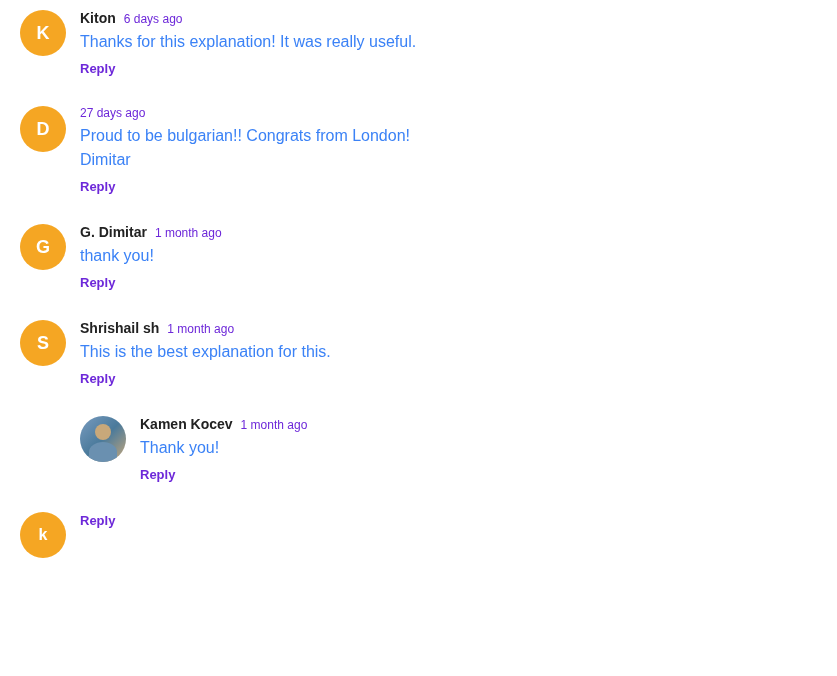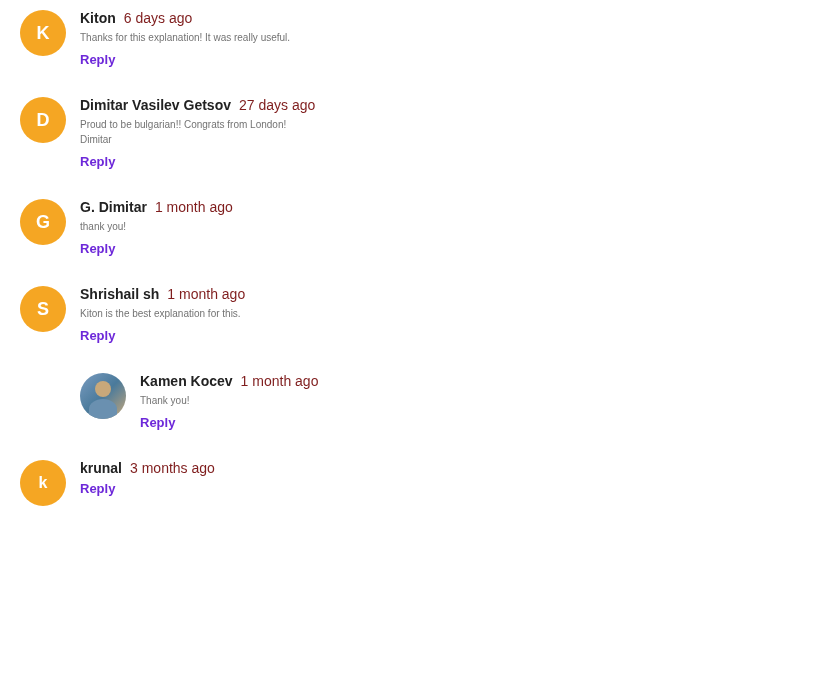--- a/index.html
+++ b/index.html
@@ -80,26 +80,26 @@
       gap: 8px;
       margin-bottom: 4px;
     }
     .comment-author {
       font-weight: bold;
       font-size: 14px;
       color: #222;
       text-align: center;
     }
     .comment-time {
-      font-size: 14px;
-      color: #7f1d1d;
+      font-size: 12px;
+      color: #6d28d9;
     }
     .comment-text {
-      font-size: 10px;
-      color: #737373;
+      font-size: 16px;
+      color: #3b82f6;
       line-height: 1.5;
       margin-bottom: 6px;
     }
     .reply-btn {
       color: #6d28d9;
       font-weight: bold;
       font-size: 13px;
       cursor: pointer;
       background: none;
       border: none;
@@ -123,21 +123,20 @@
       </div>
       <div class="comment-text">Thanks for this explanation! It was really useful.</div>
       <button class="reply-btn">Reply</button>
     </div>
   </div>
 
   <div class="comment">
     <div class="avatar">D</div>
     <div class="comment-body">
       <div class="comment-header">
-        <span class="comment-author">Dimitar Vasilev Getsov</span>
         <span class="comment-time">27 days ago</span>
       </div>
       <div class="comment-text">Proud to be bulgarian!! Congrats from London!<br>Dimitar</div>
       <button class="reply-btn">Reply</button>
     </div>
   </div>
 
   <div class="comment">
     <div class="avatar">G</div>
     <div class="comment-body">
@@ -150,21 +149,21 @@
     </div>
   </div>
 
   <div class="comment">
     <div class="avatar">S</div>
     <div class="comment-body">
       <div class="comment-header">
         <span class="comment-author">Shrishail sh</span>
         <span class="comment-time">1 month ago</span>
       </div>
-      <div class="comment-text">Kiton is the best explanation for this.</div>
+      <div class="comment-text">This is the best explanation for this.</div>
       <button class="reply-btn">Reply</button>
     </div>
   </div>
 
   <div class="nested-comment">
     <div class="comment">
       <div class="avatar-photo-placeholder"></div>
       <div class="comment-body">
         <div class="comment-header">
           <span class="comment-author">Kamen Kocev</span>
@@ -172,20 +171,16 @@
         </div>
         <div class="comment-text">Thank you!</div>
         <button class="reply-btn">Reply</button>
       </div>
     </div>
   </div>
 
   <div class="comment">
     <div class="avatar" style="font-size:16px;">k</div>
     <div class="comment-body">
-      <div class="comment-header">
-        <span class="comment-author">krunal</span>
-        <span class="comment-time">3 months ago</span>
-      </div>
       <button class="reply-btn">Reply</button>
     </div>
   </div>
 </div>
 
 </body></html>

